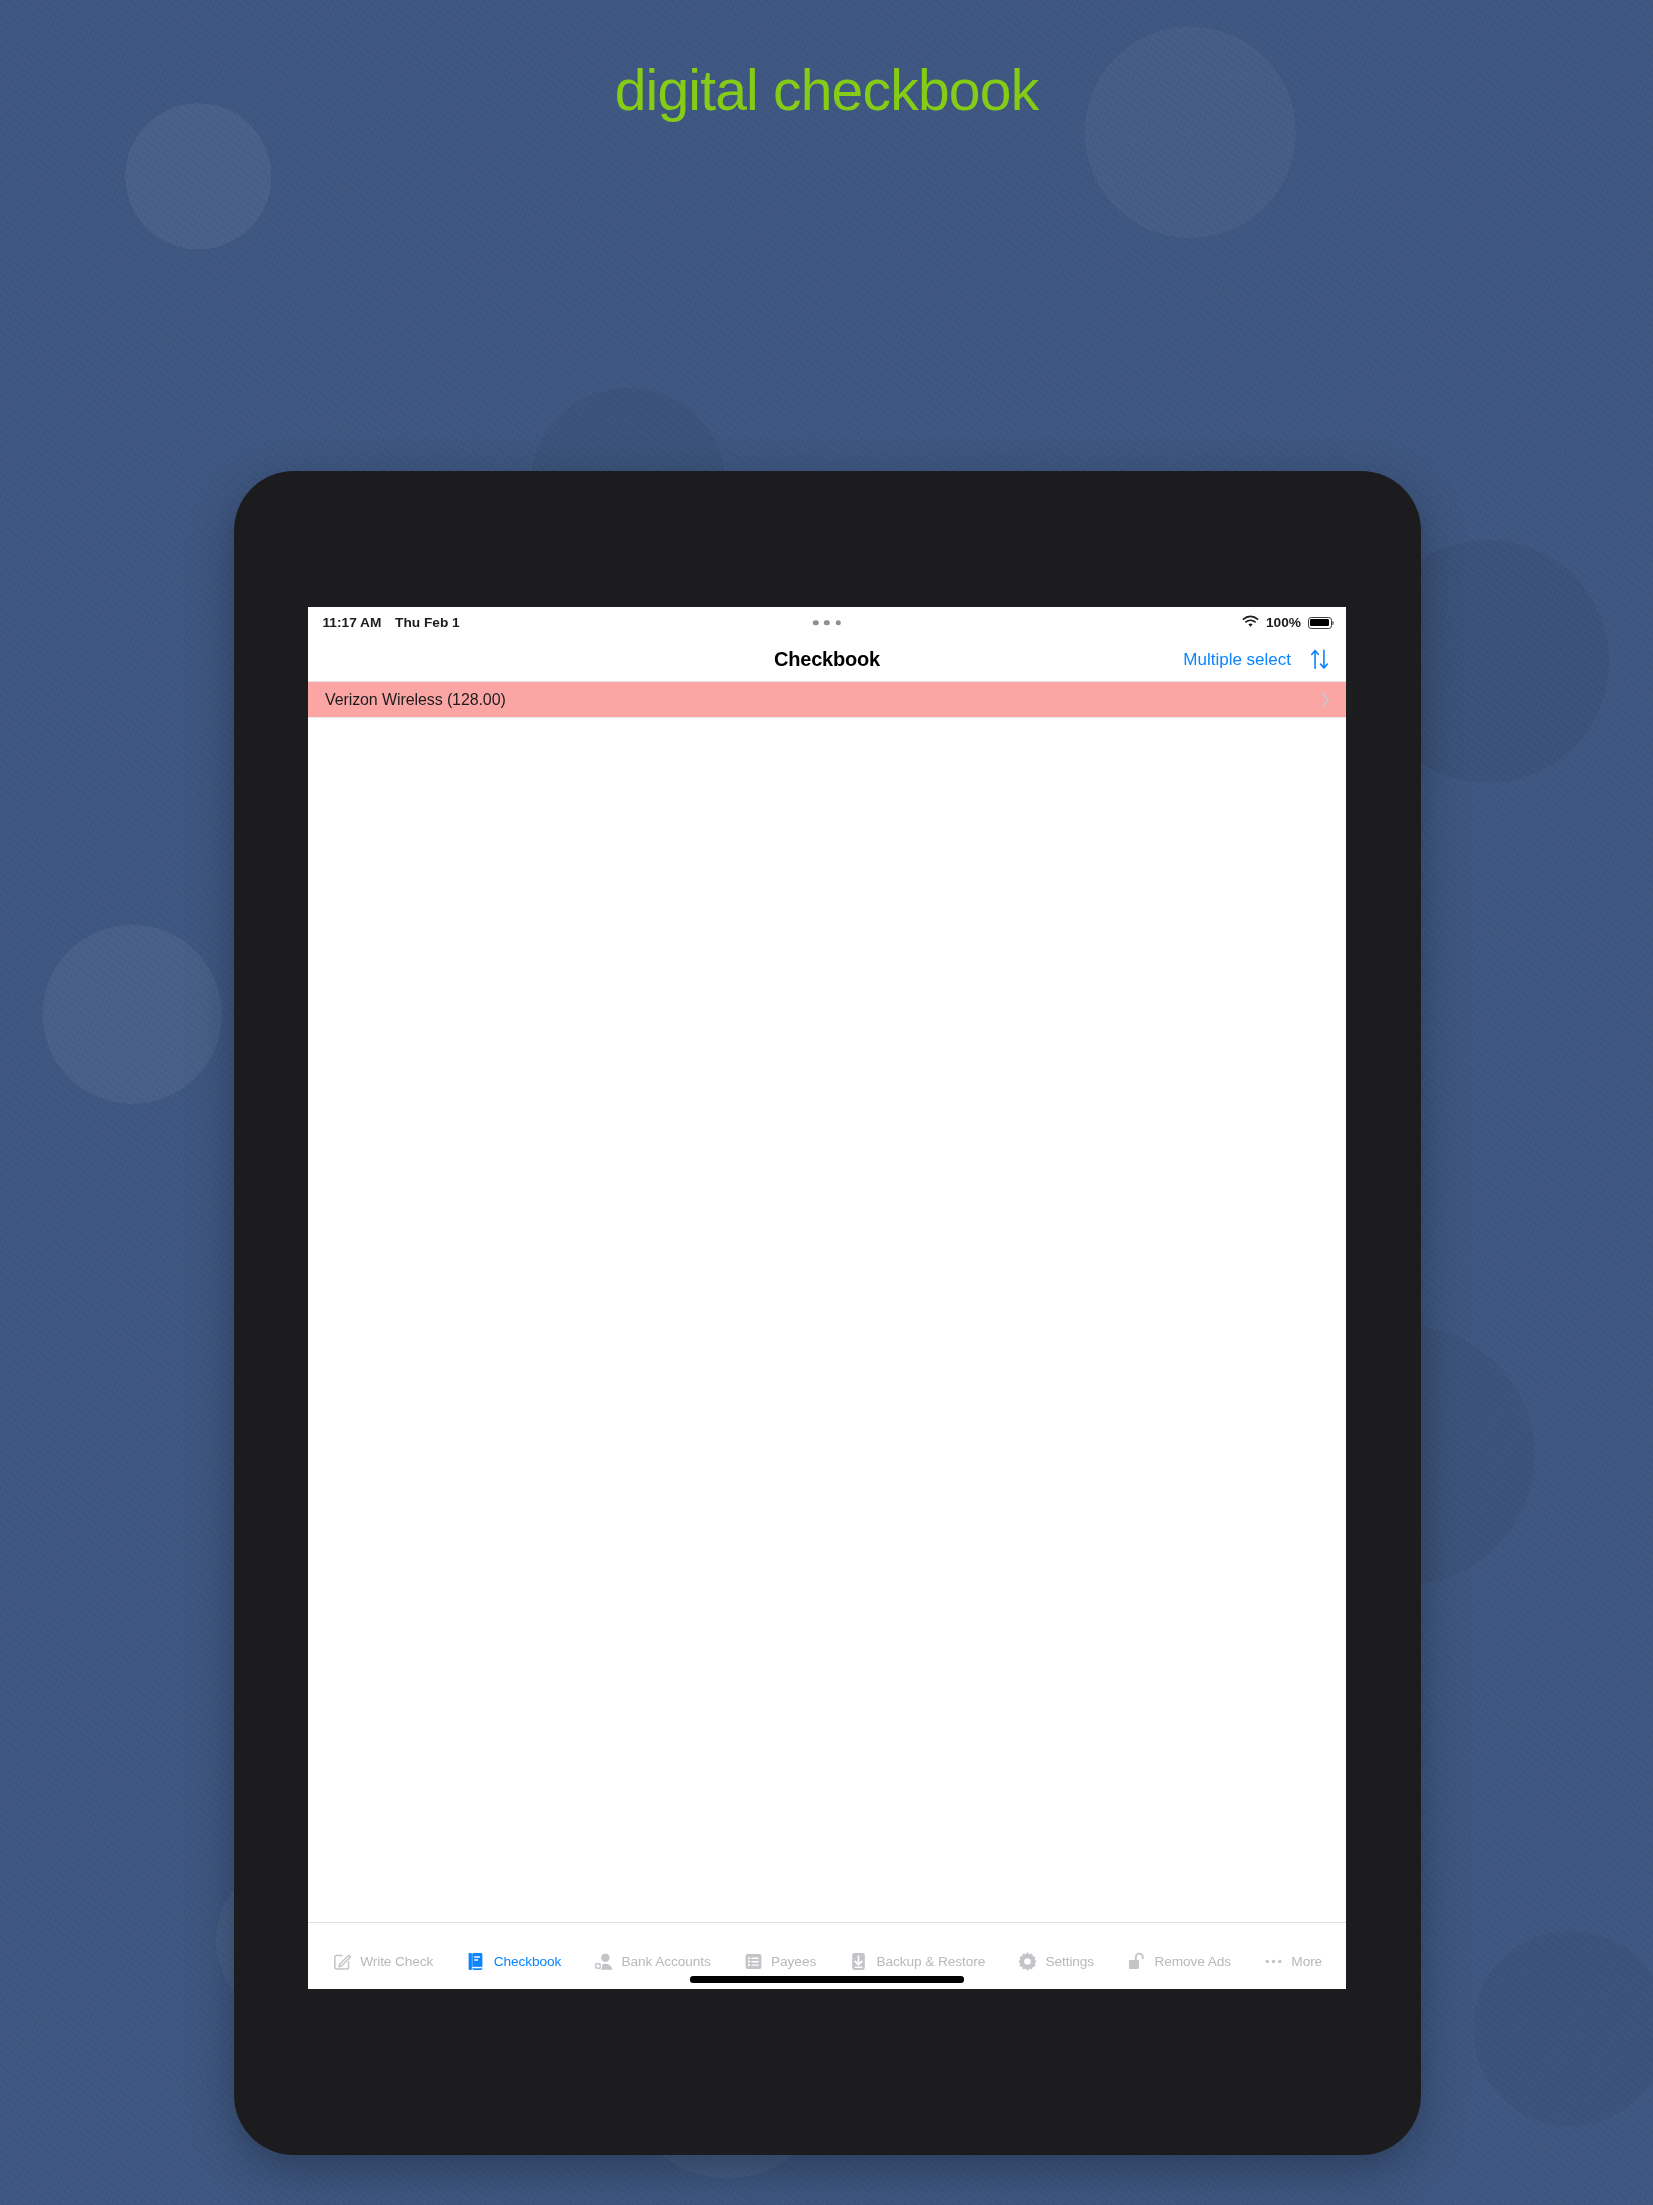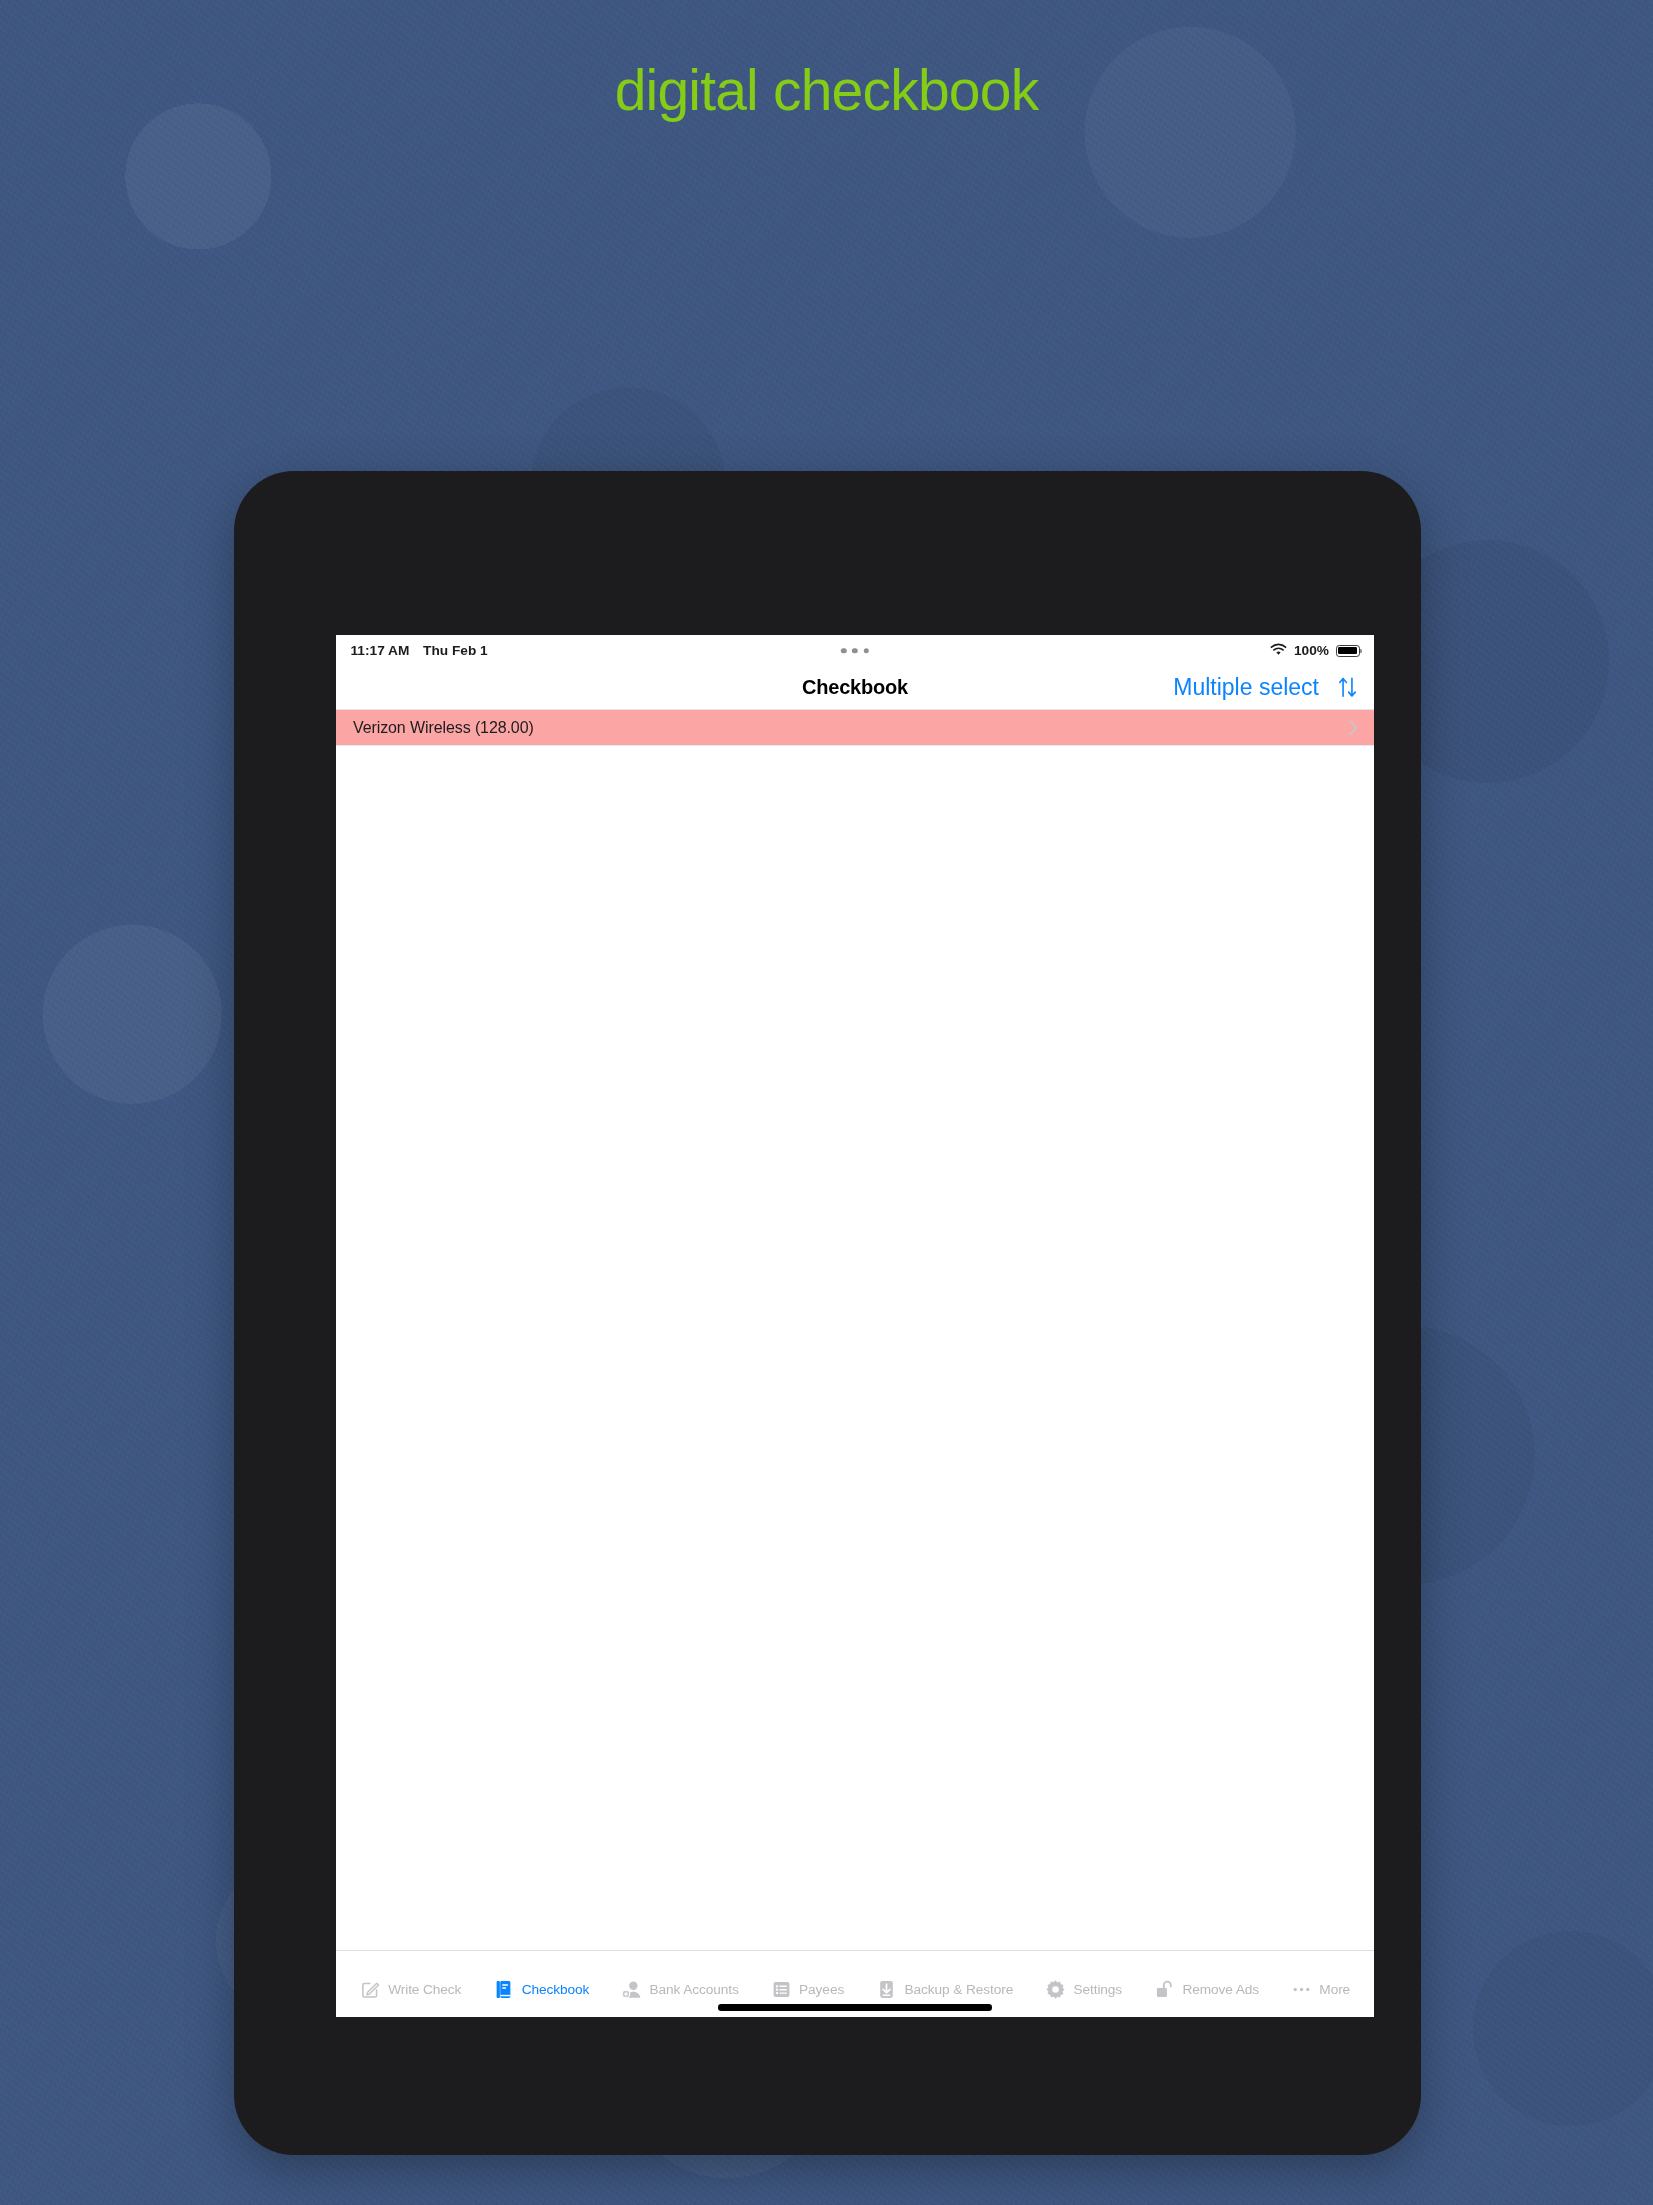--- a/index.html
+++ b/index.html
@@ -77,28 +77,27 @@
     top: 471px;
     width: 1187px;
     height: 1684px;
     background: #1c1c1e;
     border-radius: 60px;
     box-shadow: 0 14.5px 48px rgba(0,0,0,.30);
   }
   #screen {
     position: absolute;
     left: 74px;
-    top: 164px;
+    top: 136px;
     width: 1038px;
     height: 1382px;
     background: #ffffff;
     overflow: hidden;
     display: flex;
     flex-direction: column;
-    margin-left: 28px;
   }
 
   
   #status-bar {
     height: 31px;
     flex: 0 0 31px;
     display: flex;
     align-items: center;
     padding: 0 14.5px;
     font-size: 13.7px;
@@ -164,21 +163,21 @@
     color: #000;
     letter-spacing: -0.2px;
   }
   #nav-right {
     margin-left: auto;
     display: flex;
     align-items: center;
     gap: 18px;
   }
   #multiple-select {
-    font-size: 23px;
+    font-size: 17px;
     color: #0a84ff;
     background: none;
     border: 0;
     padding: 0;
     font-family: inherit;
     cursor: pointer;
     white-space: nowrap;
   }
   #sort-btn { width: 21px; height: 22.6px; display: block; cursor: pointer; }
 

